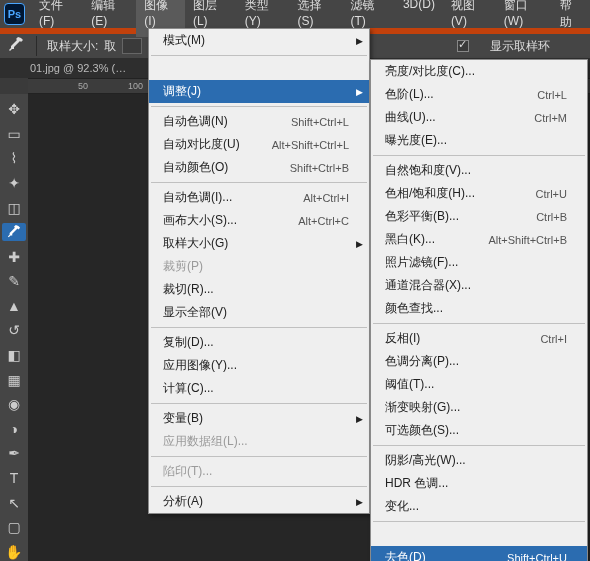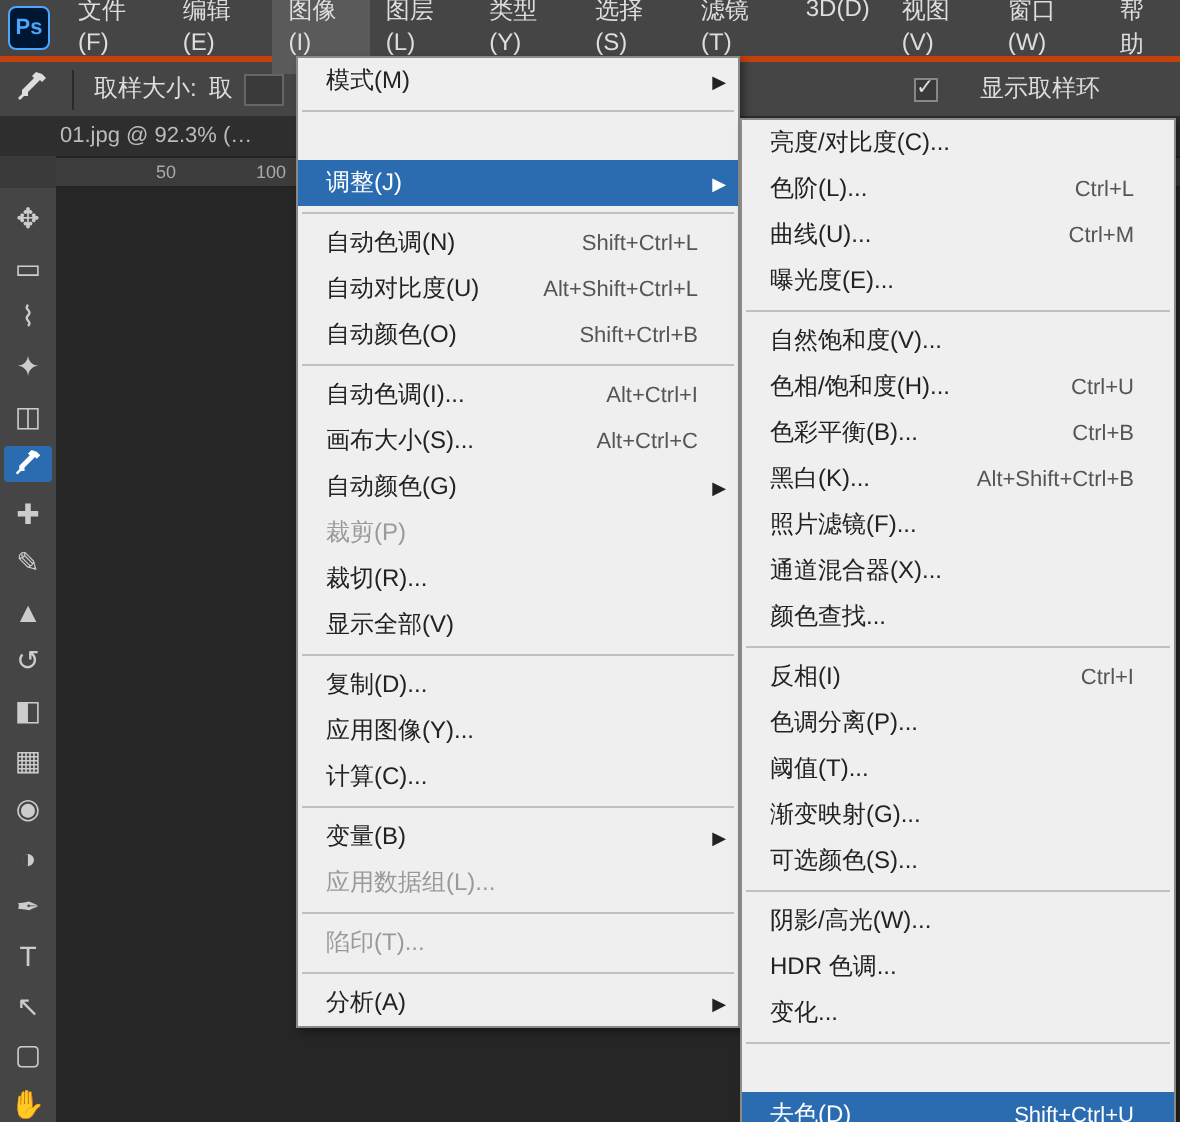--- a/index.html
+++ b/index.html
@@ -32,21 +32,21 @@
     margin-right: 6px;
   }
   .menubar { display: flex; }
   .menu { padding: 6px 8px; cursor: default; }
   .menu.active { background: #5a5a5a; }
   .optbar {
     display: flex;
     align-items: center;
     background: #454545;
     height: 30px;
-    border-top: 3px solid #c2410c;
+    border-top: 6px solid #c2410c;
     padding-left: 8px;
     gap: 6px;
   }
   .eyedrop {
     width: 18px; height: 18px; display:inline-block;
     color:#ddd;
   }
   .sep { width:1px; height:20px; background:#2a2a2a; margin:0 4px; }
   .sample-sz { color:#ddd; }
   .dropdown-stub {
@@ -235,21 +235,21 @@
   <div class="dsep"></div>
   <div class="ditem">
       <span class="lbl">自动色调(I)...</span>
       <span class="sc">Alt+Ctrl+I</span>
     </div>
   <div class="ditem">
       <span class="lbl">画布大小(S)...</span>
       <span class="sc">Alt+Ctrl+C</span>
     </div>
   <div class="ditem arrow">
-      <span class="lbl">自动颜色(G)</span>
+      <span class="lbl">取样大小(G)</span>
     </div>
   <div class="ditem dim">
       <span class="lbl">裁剪(P)</span>
     </div>
   <div class="ditem">
       <span class="lbl">裁切(R)...</span>
     </div>
   <div class="ditem">
       <span class="lbl">显示全部(V)</span>
     </div>

